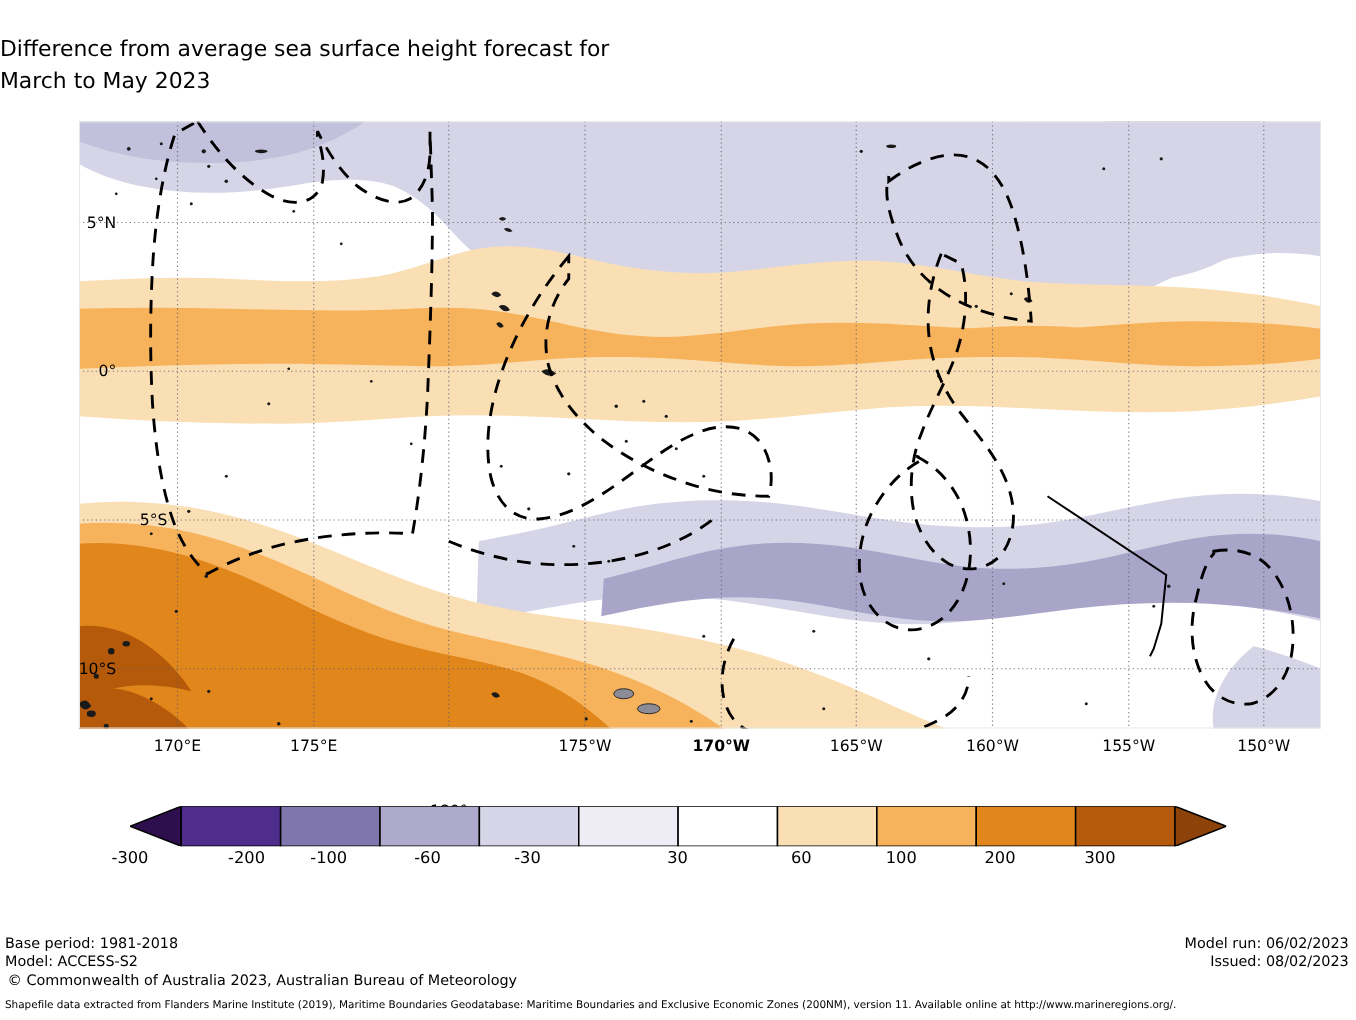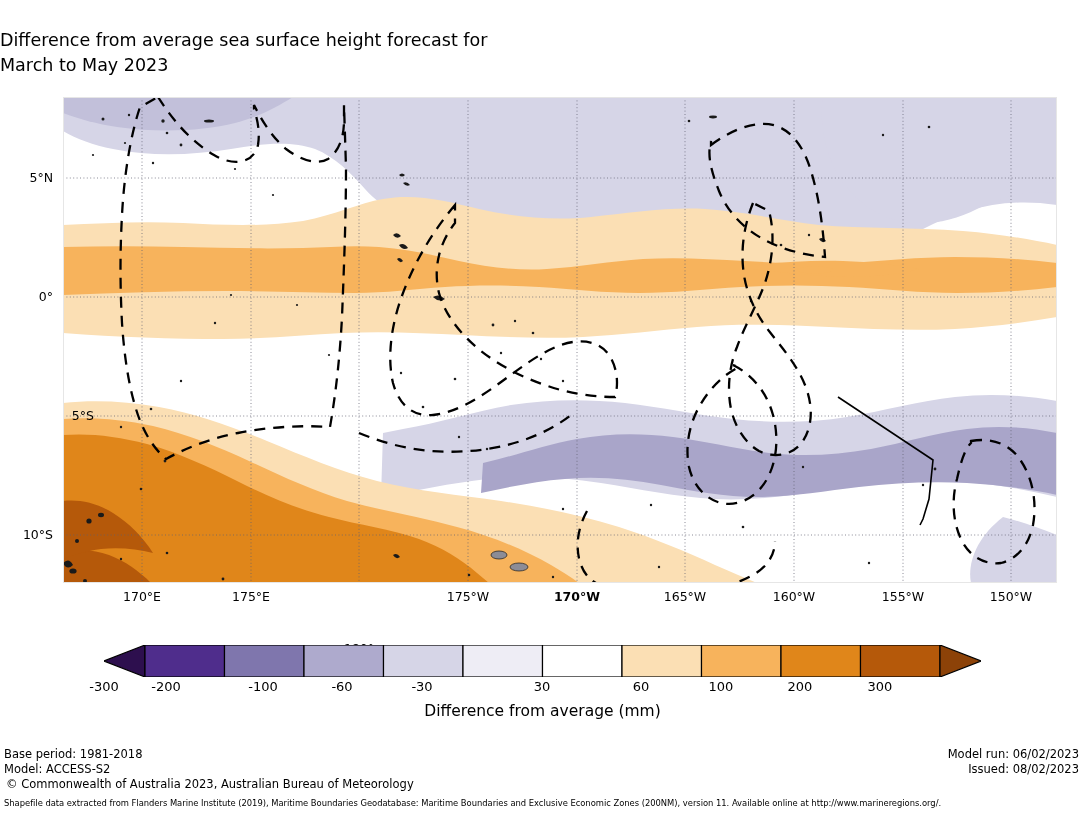--- a/index.html
+++ b/index.html
@@ -10,21 +10,21 @@
   #title{position:absolute;left:0;top:28px;width:1085px;
          font-size:17.5px;line-height:25px;white-space:pre-line;color:#000;}
 
   
   #map-wrap{position:absolute;left:63px;top:97px;width:994px;height:486px;}
   #map{position:absolute;inset:0;overflow:hidden;background:#ffffff;}
   #map svg{display:block;}
 
   
   .xtick{position:absolute;font-size:12.5px;text-align:center;width:70px;color:#000;}
-  .ytick{position:absolute;font-size:12.5px;text-align:right;width:52px;color:#000;}
+  .ytick{position:absolute;font-size:12.5px;text-align:right;width:52px;color:#000;margin-left:40px;}
 
   
   #cbar-wrap{position:absolute;left:0;top:645px;width:895px;height:100px;}
   #cbar{position:absolute;left:104px;top:0;width:877px;height:32px;}
   .ctick{position:absolute;top:34px;font-size:13px;text-align:center;width:60px;color:#000;}
   #cbar-label{position:absolute;left:0;top:57px;width:1085px;text-align:center;font-size:15.5px;}
 
   
   #foot-left{position:absolute;left:4px;top:747px;font-size:11.5px;line-height:14.5px;white-space:pre-line;}
   #foot-copy{position:absolute;left:6px;top:777px;font-size:11.5px;}
@@ -318,31 +318,30 @@
     <rect x="438.5" y="0" width="79.5" height="32" fill="#ffffff" stroke="#000" stroke-width="1.2"></rect>
     <rect x="518" y="0" width="79.5" height="32" fill="#fbdfb4" stroke="#000" stroke-width="1.2"></rect>
     <rect x="597.5" y="0" width="79.5" height="32" fill="#f7b35c" stroke="#000" stroke-width="1.2"></rect>
     <rect x="677" y="0" width="79.5" height="32" fill="#e0861a" stroke="#000" stroke-width="1.2"></rect>
     <rect x="756.5" y="0" width="79.5" height="32" fill="#b5590a" stroke="#000" stroke-width="1.2"></rect>
 
     <polygon points="877,16 836,0 836,32" fill="#8c4208" stroke="#000" stroke-width="1.2"></polygon>
   </svg>
 
   <div class="ctick" style="left:74px;">-300</div>
-  <div class="ctick" style="left:136px;">-200</div>
+  <div class="ctick" style="left:152px;text-align:right;">-200</div>
   <div class="ctick" style="left:233px;">-100</div>
   <div class="ctick" style="left:312px;">-60</div>
   <div class="ctick" style="left:392px;">-30</div>
   <div class="ctick" style="left:512px;">30</div>
   <div class="ctick" style="left:611px;">60</div>
   <div class="ctick" style="left:691px;">100</div>
   <div class="ctick" style="left:770px;">200</div>
   <div class="ctick" style="left:850px;">300</div>
 
-  <div id="cbar-label">Difference from average (mm)</div>
 </div>
 
 <div id="foot-left">Base period: 1981-2018
 Model: ACCESS-S2</div>
 <div id="foot-copy">© Commonwealth of Australia 2023, Australian Bureau of Meteorology</div>
 <div id="foot-right">Model run: 06/02/2023
 Issued: 08/02/2023</div>
 <div id="foot-attr">Shapefile data extracted from Flanders Marine Institute (2019), Maritime Boundaries Geodatabase: Maritime Boundaries and Exclusive Economic Zones (200NM), version 11. Available online at http://www.marineregions.org/.</div>
 
 </body></html>

